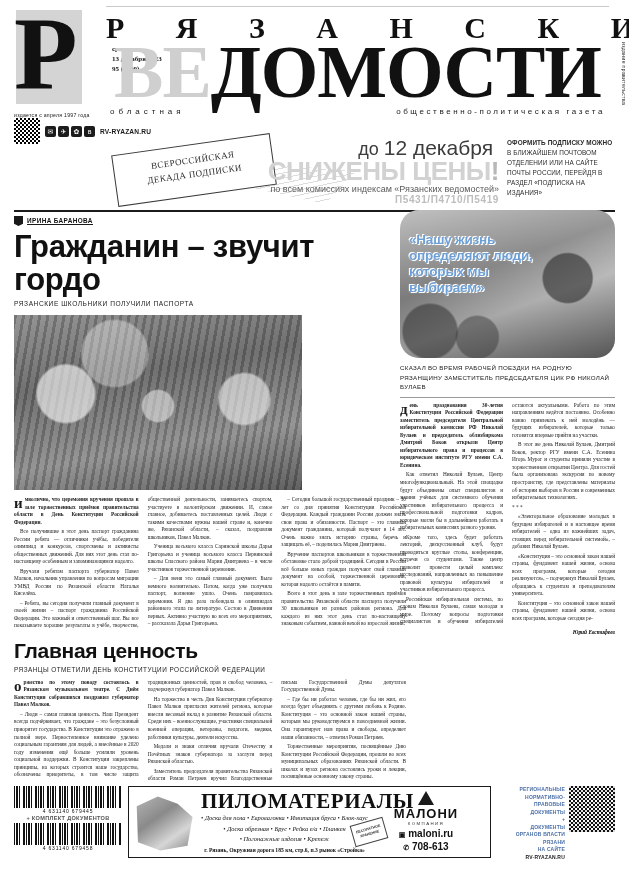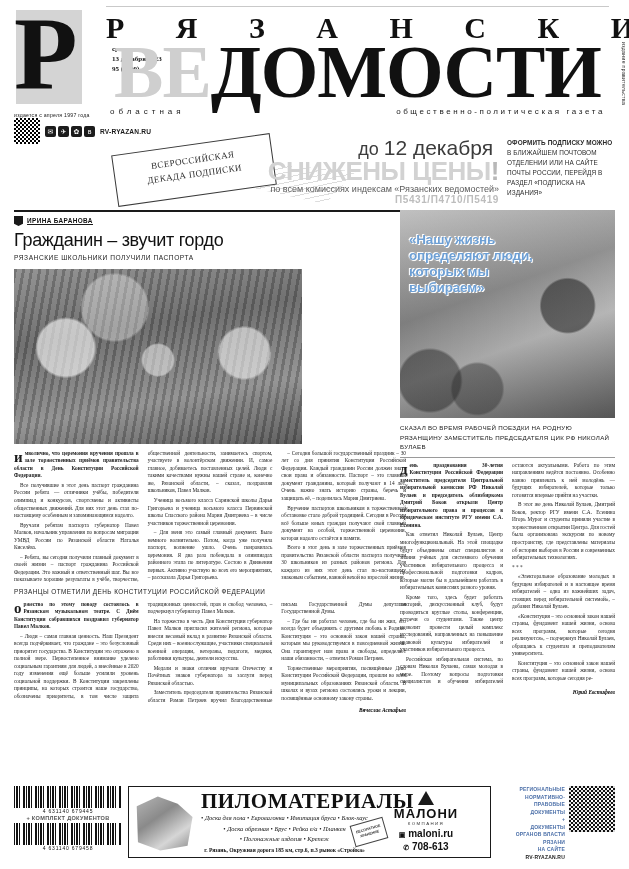--- a/index.html
+++ b/index.html
@@ -164,21 +164,21 @@
   .byline-ico {
     width:9px; height:10px; background:#1a1a1a;
     clip-path: polygon(0 0,100% 0,100% 78%,50% 100%,0 78%);
   }
   .byline-name {
     font-size:6.4px; font-weight:700; letter-spacing:.4px;
     border-bottom:1px solid #1a1a1a; color:#111;
   }
 
   .headline-1 {
-    font-size: 18px; font-weight: 400; letter-spacing:-.3px;
+    font-size: 31px; font-weight: 700; letter-spacing:-.3px;
     margin-top: 5px; line-height:1.05; color:#111;
   }
   .subhead-1 {
     font-size:6.6px; letter-spacing:.55px; color:#1a1a1a;
     margin-top:4px;
   }
 
   .left-col { width: 392px; }
 
   .photo-main {
@@ -223,22 +223,23 @@
     font-family:"Liberation Serif", serif;
     font-size:5.4px; font-weight:700; font-style:italic;
     text-align:right; margin-top:3px;
   }
 
   
   .right-rail {
     position:absolute; right:14px; top:0; width:215px;
   }
   .rail-photo {
-    width:215px; height:208px; position:relative; overflow:hidden;
+    width:215px; height:148px; position:relative; overflow:hidden;
     background: linear-gradient(160deg,#b8b8b8 0%,#8d8d8d 40%,#cfcfcf 62%,#767676 100%);
+    border-radius: 19px;
   }
   .rail-photo::after {
     content:""; position:absolute; inset:0;
     background:
       radial-gradient(circle at 78% 46%, rgba(30,30,30,.55) 0 13%, transparent 14%),
       radial-gradient(circle at 14% 82%, rgba(40,40,40,.5) 0 12%, transparent 13%),
       radial-gradient(circle at 36% 86%, rgba(50,50,50,.45) 0 11%, transparent 12%),
       linear-gradient(0deg, rgba(0,0,0,.28), rgba(255,255,255,.12));
   }
   .rail-quote {
@@ -409,20 +410,21 @@
         <p>Все получившие в этот день паспорт гражданина России ребята — отличники учёбы, победители олимпиад и конкурсов, спортсмены и активисты общественных движений. Для них этот день стал по-настоящему особенным и запоминающимся надолго.</p>
         <p>Вручали ребятам паспорта губернатор Павел Малков, начальник управления по вопросам миграции УМВД России по Рязанской области Наталья Киселёва.</p>
         <p>– Ребята, вы сегодня получили главный документ в своей жизни – паспорт гражданина Российской Федерации. Это важный и ответственный шаг. Вы все показываете хорошие результаты в учёбе, творчестве, общественной деятельности, занимаетесь спортом, участвуете в волонтёрском движении. И, самое главное, добиваетесь поставленных целей. Люди с такими качествами нужны нашей стране и, конечно же, Рязанской области, – сказал, поздравляя школьников, Павел Малков.</p>
         <p>Ученица восьмого класса Саринской школы Дарья Григорьева и ученица восьмого класса Первинской школы Спасского района Мария Дмитриева – в числе участников торжественной церемонии.</p>
         <p>– Для меня это самый главный документ. Было немного волнительно. Потом, когда уже получила паспорт, волнение ушло. Очень понравилась церемония. Я два раза побеждала в олимпиадах районного этапа по литературе. Состою в Движении первых. Активно участвую во всех его мероприятиях, – рассказала Дарья Григорьева.</p>
         <p>– Сегодня большой государственный праздник – 30 лет со дня принятия Конституции Российской Федерации. Каждый гражданин России должен знать свои права и обязанности. Паспорт – это главный документ гражданина, который получают в 14 лет. Очень важно знать историю страны, беречь и защищать её, – поделилась Мария Дмитриева.</p>
         <p>Вручение паспортов школьникам в торжественной обстановке стало доброй традицией. Сегодня в России всё больше юных граждан получают свой главный документ на особой, торжественной церемонии, которая надолго остаётся в памяти.</p>
         <p>Всего в этот день в зале торжественных приёмов правительства Рязанской области паспорта получили 30 школьников из разных районов региона. Для каждого из них этот день стал по-настоящему знаковым событием, важной вехой во взрослой жизни.</p>
       </div>
 
+      <h2 class="headline-2">Главная ценность</h2>
       <div class="subhead-2">РЯЗАНЦЫ ОТМЕТИЛИ ДЕНЬ КОНСТИТУЦИИ РОССИЙСКОЙ ФЕДЕРАЦИИ</div>
 
       <div class="cols-3">
         <p class="dropcap lead nind">оржество по этому поводу состоялось в Рязанском музыкальном театре. С Днём Конституции собравшихся поздравил губернатор Павел Малков.</p>
         <p>– Люди – самая главная ценность. Наш Президент всегда подчёркивает, что граждане – это безусловный приоритет государства. В Конституции это отражено в полной мере. Первостепенное внимание уделено социальным гарантиям для людей, а внесённые в 2020 году изменения ещё больше усилили уровень социальной поддержки. В Конституции закреплены принципы, на которых строится наше государство, обозначены приоритеты, в том числе защита традиционных ценностей, прав и свобод человека, – подчеркнул губернатор Павел Малков.</p>
         <p>На торжество в честь Дня Конституции губернатор Павел Малков пригласил жителей региона, которые внесли весомый вклад в развитие Рязанской области. Среди них – военнослужащие, участники специальной военной операции, ветераны, педагоги, медики, работники культуры, деятели искусства.</p>
         <p>Медали и знаки отличия вручали Отечеству и Почётных знаков губернатора за заслуги перед Рязанской областью.</p>
         <p>Заместитель председателя правительства Рязанской области Роман Петряев вручил Благодарственные письма Государственной Думы депутатов Государственной Думы.</p>
         <p>– Где бы ни работал человек, где бы ни жил, его всегда будет объединять с другими любовь к Родине. Конституция – это основной закон нашей страны, которым мы руководствуемся в повседневной жизни. Она гарантирует нам права и свободы, определяет наши обязанности, – отметил Роман Петряев.</p>
         <p>Торжественные мероприятия, посвящённые Дню Конституции Российской Федерации, прошли во всех муниципальных образованиях Рязанской области. В школах и вузах региона состоялись уроки и лекции, посвящённые основному закону страны.</p>

